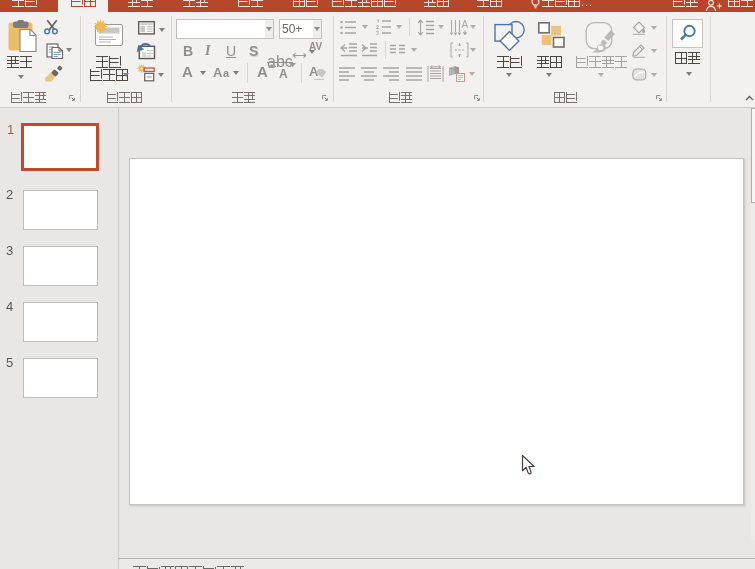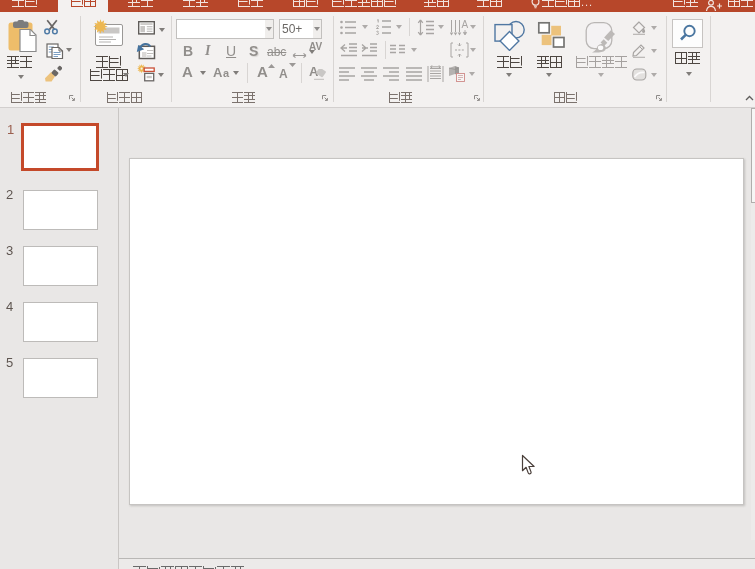--- a/index.html
+++ b/index.html
@@ -219,21 +219,21 @@
 <div class="dd" style="left:266px;top:27px;border-top-color:#8f8d8b"></div>
 <div class="abs" style="left:279px;top:19px;width:43px;height:20px;background:#fff;border:1px solid #c2c0be"></div>
 <div class="abs" style="left:313px;top:20px;width:8px;height:18px;background:#f0eeec"></div>
 <div class="dd" style="left:314px;top:27px;border-top-color:#8f8d8b"></div>
 <span class="abs" style="left:282px;top:22px;font-size:12px;color:#6b6865">50+</span>
 <div class="abs" style="color:#918e8b;top:43px;left:181px;width:140px;height:16px;font-size:14px">
 <b class="abs" style="left:2px">B</b>
 <span class="abs" style="left:24px;font-style:italic;font-family:'Liberation Serif',serif;font-weight:bold">I</span>
 <u class="abs" style="left:45px">U</u>
 <b class="abs" style="left:68px;text-shadow:1px 1px 1px #d8d6d4">S</b>
-<s class="abs" style="left:86px;font-size:12px;top:2px">abc</s>
+<s class="abs" style="left:86px;font-size:16px;top:10px">abc</s>
 <span class="abs" style="left:128px;font-size:10px;top:-2px;font-weight:bold">AV</span>
 <svg class="abs" style="left:110px;top:9px" width="17" height="7" viewBox="0 0 17 7">
           <path d="M2 3.5h13M2 3.5l2.5-2.2M2 3.5l2.5 2.2M15 3.5l-2.5-2.2M15 3.5l-2.5 2.2" stroke="#9b9896" stroke-width="1.1" fill="none"></path>
         </svg>
 </div>
 <div class="dd" style="left:309px;top:50px"></div>
 <div class="abs" style="color:#918e8b;top:63px;left:181px;width:145px;height:20px;font-size:15px">
 <b class="abs" style="left:1px">A</b>
         <span class="dd" style="left:19px;top:8px"></span>
 <b class="abs" style="left:32px;font-size:13px;top:2px">A</b>

